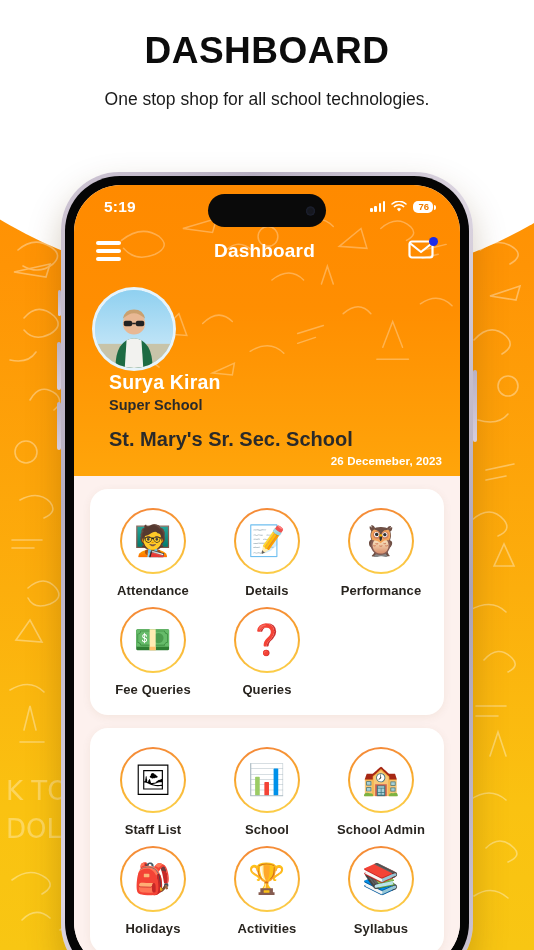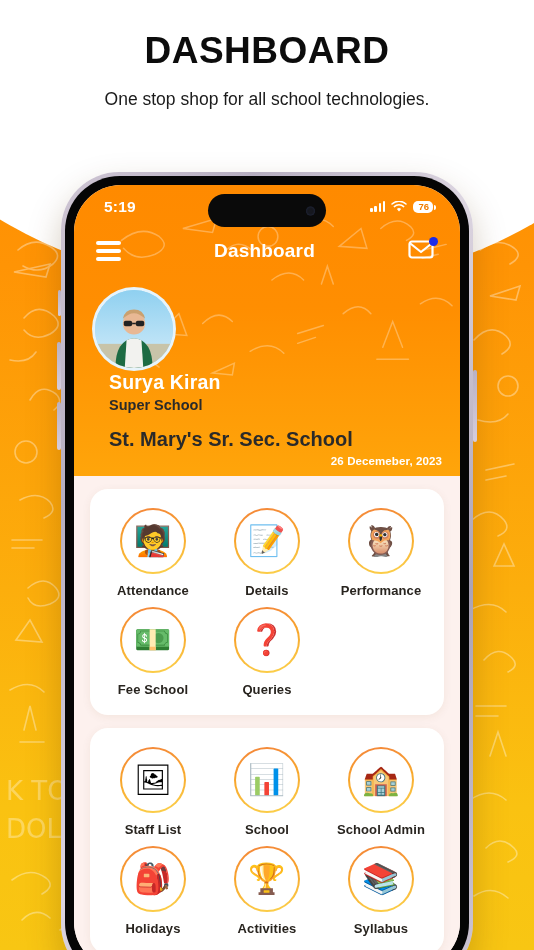--- a/index.html
+++ b/index.html
@@ -438,21 +438,21 @@
                   <span class="glyph">🦉</span>
                 </div>
               <div class="tile-label">Performance</div>
             </div>
           </div>
           <div class="grid-row">
             <div class="tile">
               <div class="ring">
                   <span class="glyph">💵</span>
                 </div>
-              <div class="tile-label">Fee School</div>
+              <div class="tile-label">Fee Queries</div>
             </div>
             <div class="tile">
               <div class="ring">
                   <span class="glyph">❓</span>
                 </div>
               <div class="tile-label">Queries</div>
             </div>
             <div class="tile"></div>
           </div>
         </div>

